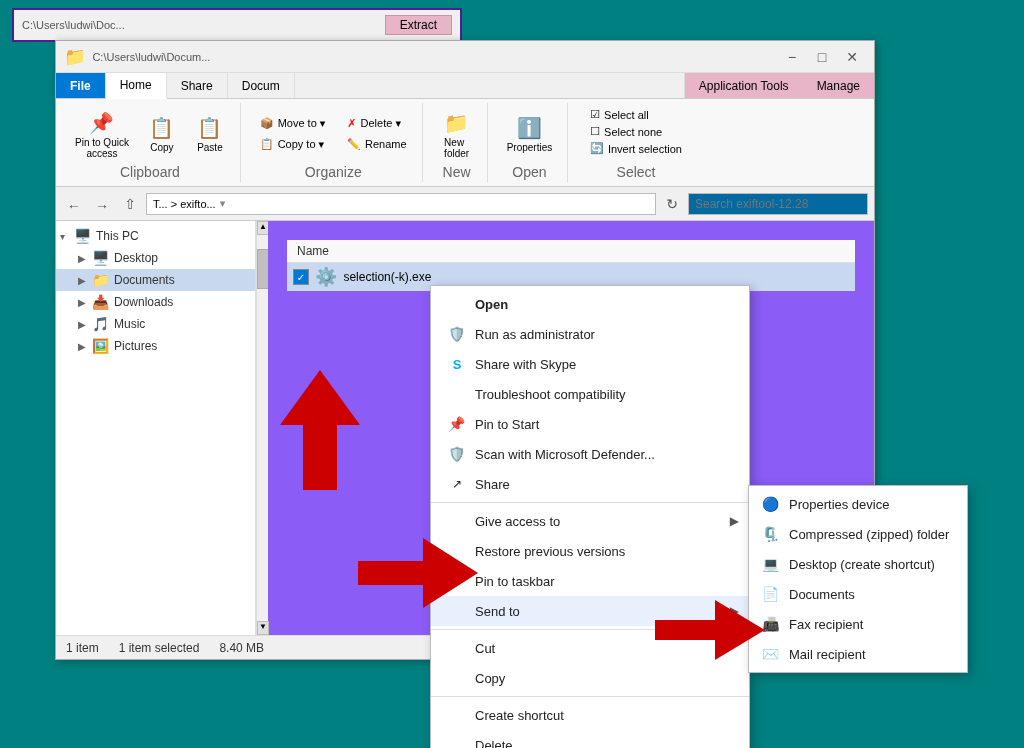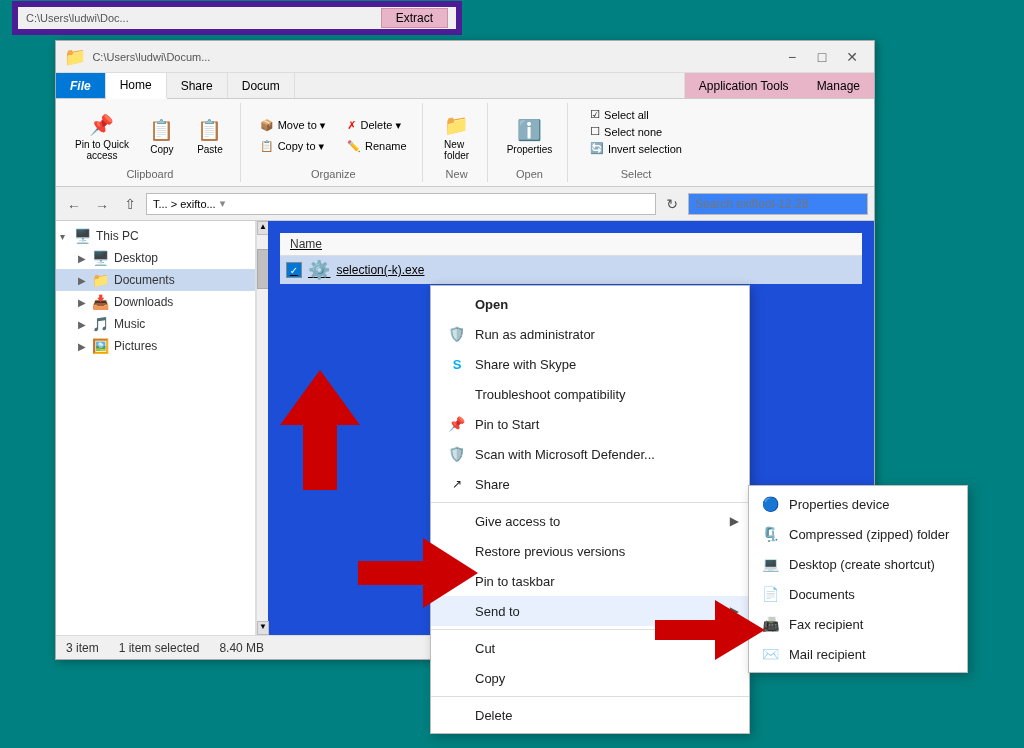--- a/index.html
+++ b/index.html
@@ -79,21 +79,20 @@
     .ribbon-tab.active {
       background: #fff;
       border-bottom: 2px solid #fff;
       margin-bottom: -1px;
       font-weight: normal;
     }
     .ribbon-tab.file-tab {
       background: #0078d7;
       color: white;
       font-weight: bold;
-      font-style: italic;
     }
 
     
     .ribbon-content {
       height: 88px;
       background: #f8f8f8;
       border-bottom: 1px solid #ccc;
       display: flex;
       padding: 4px;
       gap: 4px;
@@ -101,21 +100,21 @@
     .ribbon-group {
       display: flex;
       flex-direction: column;
       align-items: center;
       border-right: 1px solid #ddd;
       padding: 0 8px;
       min-width: 60px;
     }
     .ribbon-group:last-child { border-right: none; }
     .ribbon-group-label {
-      font-size: 11px;
+      font-size: 14px;
       color: #666;
       margin-top: auto;
       padding-bottom: 2px;
     }
     .ribbon-buttons {
       display: flex;
       gap: 4px;
       align-items: center;
       flex: 1;
     }
@@ -181,21 +180,21 @@
       background: white;
       padding: 0 6px;
       font-size: 12px;
       display: flex;
       align-items: center;
     }
     .search-box {
       width: 180px;
       height: 22px;
       border: 1px solid #bbb;
-      background: #3b82f6;
+      background: #0369a1;
       padding: 0 6px;
       font-size: 12px;
     }
 
     
     .content-area {
       display: flex;
       flex: 1;
       overflow: hidden;
     }
@@ -227,23 +226,22 @@
       width: 18px;
       margin-right: 4px;
       font-size: 14px;
     }
     .nav-item .item-label { font-size: 12px; }
 
     
     .file-list {
       flex: 1;
       overflow-y: auto;
-      padding: 12px;
-      background: #1d4ed8;
-      text-decoration: underline;
+      padding: 19px;
+      background: #8b5cf6;
     }
     .file-list-header {
       display: flex;
       border-bottom: 1px solid #ddd;
       padding: 2px 4px;
       background: #f8f8f8;
     }
     .file-list-header-col {
       font-size: 12px;
       color: #333;
@@ -382,21 +380,21 @@
       align-items: center;
       gap: 4px;
       font-size: 11px;
       cursor: pointer;
       padding: 1px 2px;
     }
   </style>
 </head>
 <body>
 
-<div style="position:absolute;top:1px;left:12px;width:450px;height:34px;background:#f0f0f0;border:6px solid #4c1d95;display:flex;align-items:center;padding:0 8px;z-index:1;">
+<div style="position:absolute;top:8px;left:12px;width:450px;height:34px;background:#f0f0f0;border:2px solid #4c1d95;display:flex;align-items:center;padding:0 8px;z-index:1;">
   <span style="font-size:11px;color:#555;margin-right:auto;">C:\Users\ludwi\Doc...</span>
   <span style="background:#e8b4c8;padding:2px 14px;font-size:12px;border:1px solid #d090a8;">Extract</span>
 </div>
 
 <div class="window-main">
 
   <div class="titlebar">
     <div class="titlebar-icons">
       <span style="font-size:18px;">📁</span>
       <span style="font-size:11px;color:#555;margin-left:4px;">C:\Users\ludwi\Docum...</span>
@@ -564,21 +562,21 @@
       <div class="file-item selected" style="background:#c8d8f0;">
         <div class="file-checkbox checked">✓</div>
         <span style="font-size:18px;margin-right:6px;">⚙️</span>
         <span>selection(-k).exe</span>
       </div>
     </div>
 
   </div>
 
   <div class="status-bar">
-    <span>3 item</span>
+    <span>1 item</span>
     <span>1 item selected</span>
     <span>8.40 MB</span>
   </div>
 
 </div>
 
 <div class="context-menu">
   <div class="ctx-item bold">
     <span class="ctx-icon"></span>
     <span>Open</span>
@@ -629,20 +627,24 @@
   <div class="ctx-separator"></div>
   <div class="ctx-item">
     <span class="ctx-icon"></span>
     <span>Cut</span>
   </div>
   <div class="ctx-item">
     <span class="ctx-icon"></span>
     <span>Copy</span>
   </div>
   <div class="ctx-separator"></div>
+  <div class="ctx-item">
+    <span class="ctx-icon"></span>
+    <span>Create shortcut</span>
+  </div>
   <div class="ctx-item">
     <span class="ctx-icon"></span>
     <span>Delete</span>
   </div>
 
 </div>
 
 <div class="sendto-menu">
   <div class="sendto-item">
     <span class="sendto-icon" style="color:#0078d7;">🔵</span>

